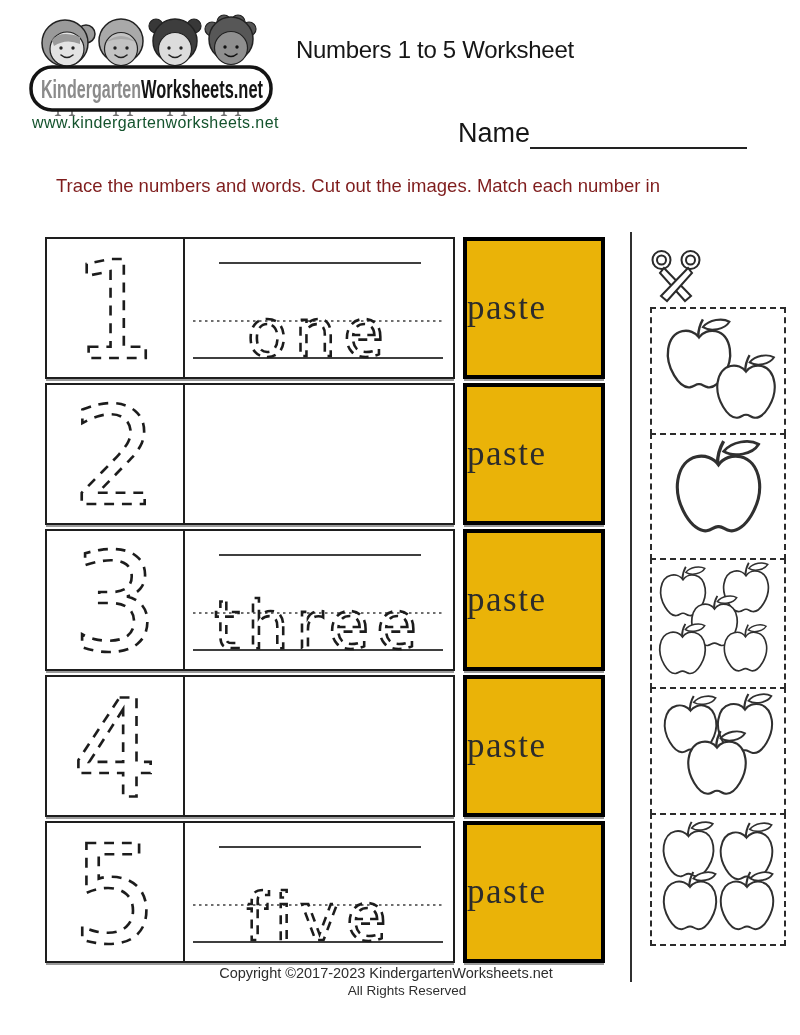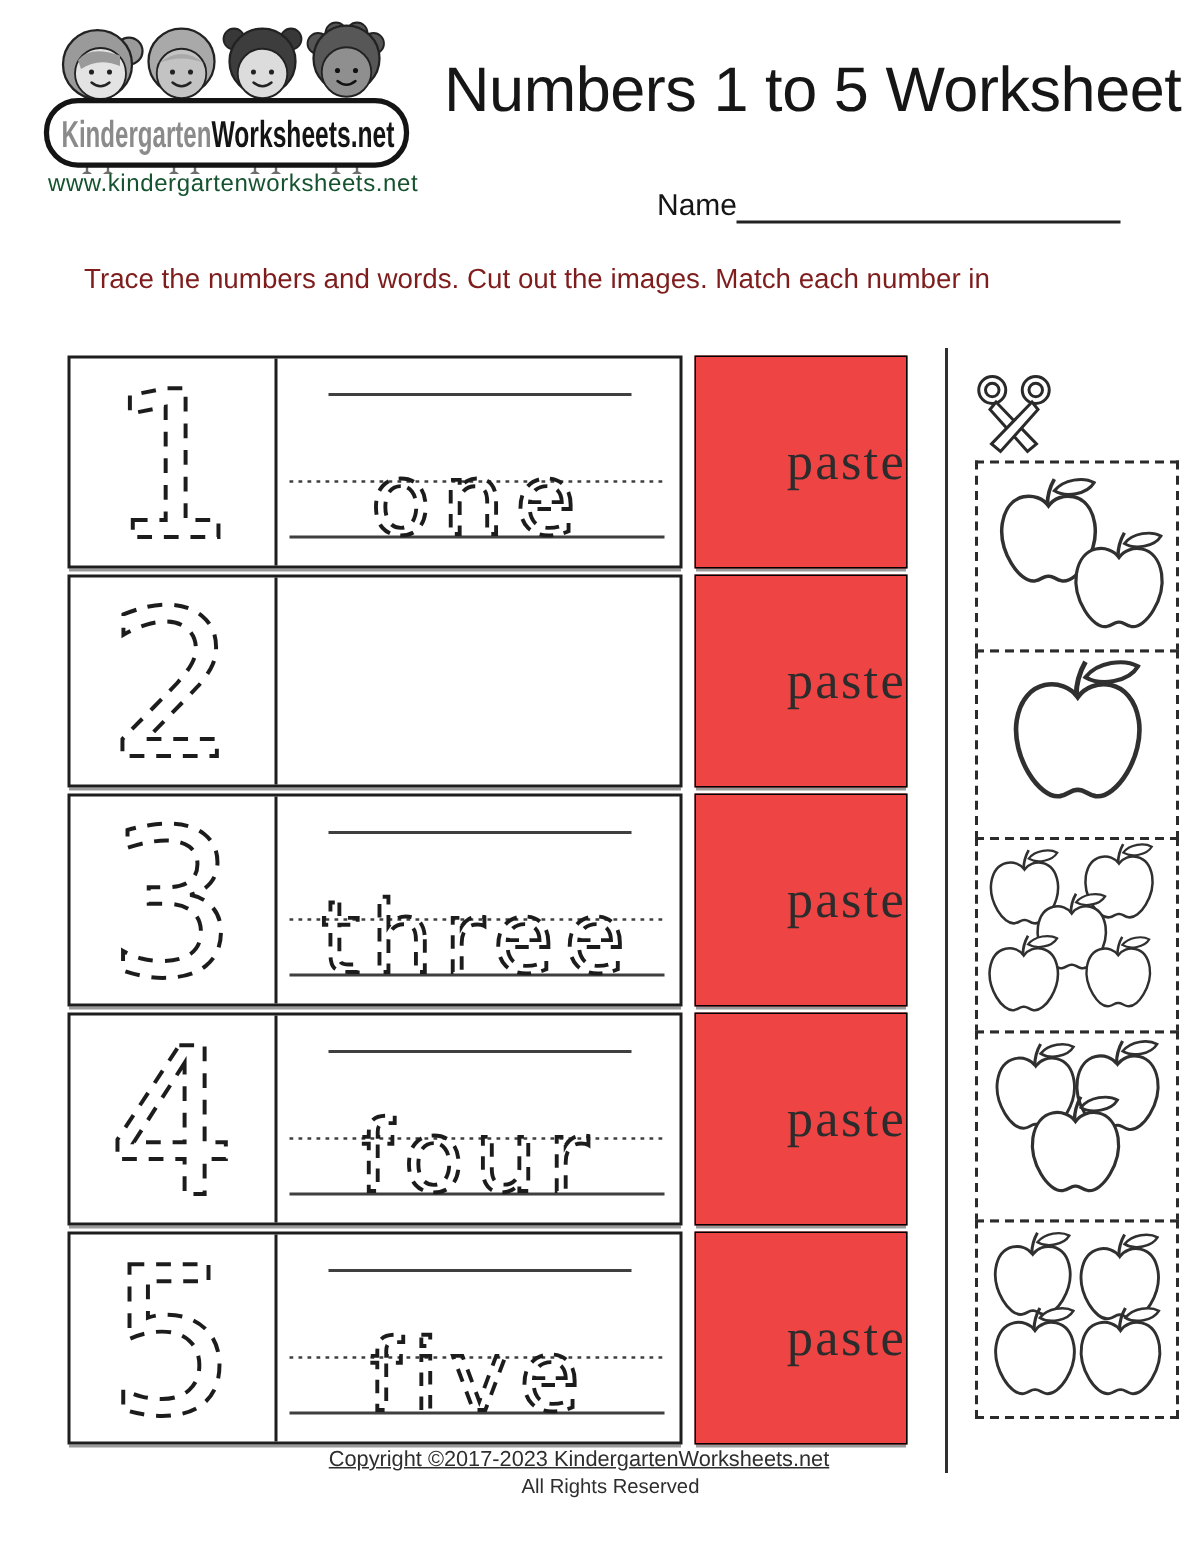--- a/index.html
+++ b/index.html
@@ -6,55 +6,55 @@
   html,body { background:#fff; }
   body {
     width:800px; height:1035px; position:relative; overflow:hidden;
     font-family:"Liberation Sans", sans-serif; color:#1a1a1a;
   }
   
   .logo-wrap { position:absolute; left:28px; top:14px; width:246px; height:102px; }
   .logo-url  { position:absolute; left:32px; top:114px; font-size:16px; color:#14532d; letter-spacing:.4px; }
   .banner-text { font-family:"Liberation Sans", sans-serif; font-weight:bold; }
   
-  .page-title { position:absolute; left:296px; top:36px; font-size:42px; letter-spacing:-.3px; color:#161616; font-weight:normal; }
+  .page-title { position:absolute; left:296px; top:36px; font-size:24px; letter-spacing:-.3px; color:#161616; font-weight:normal; }
   .name-row { position:absolute; left:438px; top:112px; width:309px; height:37px; display:flex; align-items:flex-end; }
-  .name-label { font-size:20px; color:#161616; line-height:1; padding-bottom:2px; }
+  .name-label { font-size:27px; color:#161616; line-height:1; padding-bottom:2px;margin-left:20px; }
   .name-line { flex:1; border-bottom:2px solid #222; height:100%; }
   
   .instructions { position:absolute; left:56px; top:174px; width:710px; font-size:18.5px; line-height:24px; color:#7f1d1d; }
   
   .trace-table { position:absolute; left:45px; top:237px; }
   .trace-row { display:flex; margin-bottom:4px; height:142px; }
   .numword-box { width:410px; border:2px solid #1e1e1e; display:flex; background:#fff;
                  box-shadow:0 3px 0 -1px #9a9a9a; }
   .cell { height:100%; }
   .num-cell { width:138px; border-right:2px solid #1e1e1e; display:flex; align-items:center; justify-content:center; }
   .word-cell { flex:1; }
   .numsvg { width:136px; height:136px; display:block; }
   .wordsvg { width:100%; height:100%; display:block; }
   .num-text { font-family:"DejaVu Sans", sans-serif; font-size:138px; fill:none; stroke:#1c1c1c;
               stroke-width:2.7; stroke-dasharray:10 8; text-anchor:middle; }
   .word-text { font-family:"DejaVu Sans", sans-serif; font-size:66px; letter-spacing:7px; fill:none;
                stroke:#1c1c1c; stroke-width:2.6; stroke-dasharray:9 7; }
   .wl { stroke:#3f3f3f; stroke-width:2; }
   .wl.mid { stroke-width:1.6; stroke-dasharray:2.5 3.5; }
-  .paste-box { width:142px; margin-left:8px; border:1px solid #000000; display:flex; align-items:center;
-               justify-content:flex-end; background:#ef4444; box-shadow:0 3px 0 -1px #9a9a9a; }
+  .paste-box { width:142px; margin-left:8px; border:4px solid #000000; display:flex; align-items:center;
+               justify-content:flex-start; background:#eab308; box-shadow:0 3px 0 -1px #9a9a9a; }
   .paste-label { font-family:"Liberation Serif", serif; font-size:35px; color:#2c2c2c; letter-spacing:1.5px; }
   
   .divider { position:absolute; left:630px; top:232px; width:2px; height:750px; background:#303030; }
   .scissors { position:absolute; left:647px; top:249px; width:58px; height:56px; }
   .cutout-col { position:absolute; left:650px; top:307px; width:136px; }
   .cutout-box { position:relative; border:2px dashed #2b2b2b; background:#fff; }
   .cutout-box + .cutout-box { margin-top:-2px; }
   .apple { position:absolute; display:block; }
   
   .footer { position:absolute; left:0; top:965px; width:772px; text-align:center; color:#2e2e2e; }
-  .footer .copyright { font-size:14.5px;text-decoration:underline; }
+  .footer .copyright { font-size:14.5px; }
   .footer .rights { font-size:13.5px; margin-top:2px;margin-left:42px; }
   .hidden-defs { position:absolute; width:0; height:0; overflow:hidden; }
 </style>
 </head>
 <body>
 
 <svg class="logo-wrap" viewBox="0 0 246 102">
 
   <g>
     <circle cx="58" cy="20" r="9" fill="#9a9a9a" stroke="#222" stroke-width="1.5"></circle>
@@ -187,28 +187,20 @@
     </div>
   </div>
 
   <div class="trace-row">
     <div class="numword-box">
       <div class="cell num-cell">
         <svg class="numsvg" viewBox="0 0 138 138">
           <text class="num-text" x="69" y="120">4</text>
         </svg>
       </div>
-      <div class="cell word-cell">
-        <svg class="wordsvg" viewBox="0 0 268 138" preserveAspectRatio="none">
-          <line class="wl" x1="34" y1="24" x2="236" y2="24"></line>
-          <line class="wl mid" x1="8" y1="82" x2="258" y2="82"></line>
-          <line class="wl" x1="8" y1="119" x2="258" y2="119"></line>
-          <text class="word-text" x="134" y="117" text-anchor="middle">four</text>
-        </svg>
-      </div>
     </div>
     <div class="paste-box">
       <span class="paste-label">paste</span>
     </div>
   </div>
 
   <div class="trace-row">
     <div class="numword-box">
       <div class="cell num-cell">
         <svg class="numsvg" viewBox="0 0 138 138">

